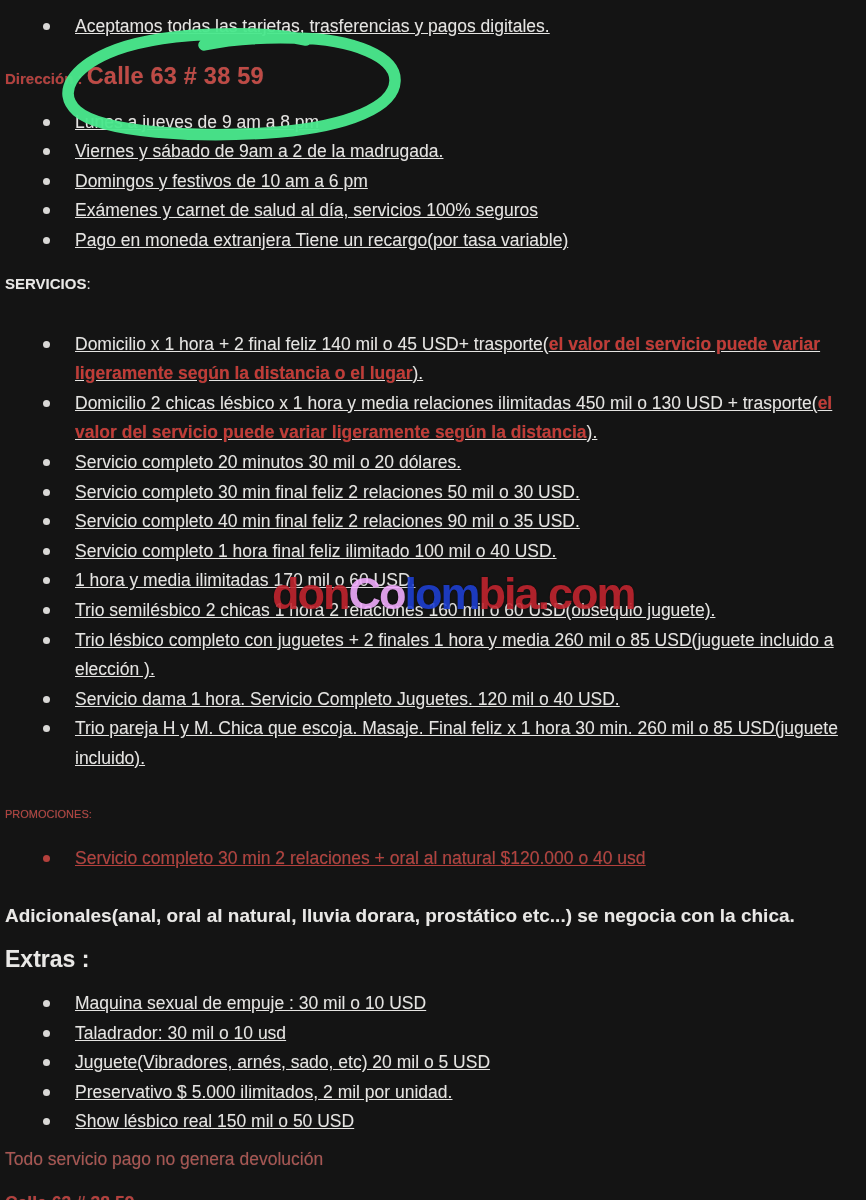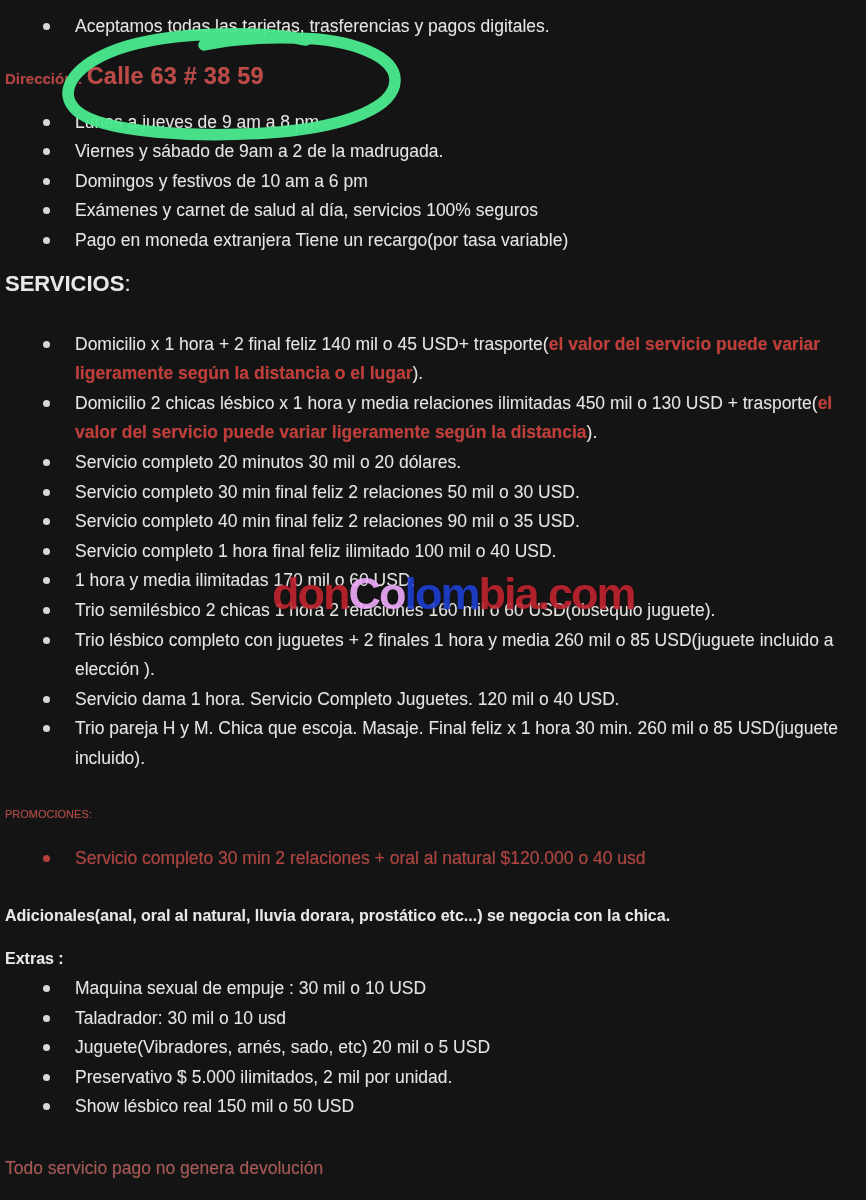--- a/index.html
+++ b/index.html
@@ -17,61 +17,62 @@
     box-sizing:border-box;
     text-shadow:0 0 1px rgba(220,220,218,0.25);
   }
   ul{list-style:none;margin:0;padding:0;}
   li.b{
     position:relative;
     padding-left:70px;
     width:790px;
     font-size:17.5px;
     line-height:29.6px;
+    text-decoration:underline;
   }
   li.b::before{
     content:"";
     position:absolute;left:38px;top:11px;
     width:7px;height:7px;border-radius:50%;
     background:#d9d8d6;
   }
   .direccion{
     margin-top:16px;
     display:flex;align-items:baseline;
     line-height:36px;height:36px;
   }
   .dir-label{font-size:15px;font-weight:bold;color:#b5403d;}
   .dir-sep{font-size:15px;font-weight:bold;color:#b5403d;white-space:pre;}
   .dir-address{font-size:23.5px;font-weight:bold;color:#bf4a45;letter-spacing:0.2px;}
   .schedule{margin-top:14px;}
   .h-white{
     margin-top:18px;
-    font-size:22px;line-height:20px;font-weight:bold;color:#e9e8e6;
+    font-size:15px;line-height:20px;font-weight:bold;color:#e9e8e6;
   }
   .h-white .colon{font-weight:normal;}
   .servicios-list{margin-top:36px;}
   .r{color:#c23b36;font-weight:bold;}
   .h-promo{
     margin-top:32px;
     font-size:11px;line-height:19px;color:#b5433f;font-weight:normal;
   }
   .promo-list{margin-top:20px;}
   .promo-list li.b{color:#b4403c;}
   .promo-list li.b::before{background:#b4403c;}
   .adicionales{
     margin-top:32px;
-    font-size:16px;line-height:20px;font-weight:bold;color:#e9e8e6;
+    font-size:19px;line-height:20px;font-weight:bold;color:#e9e8e6;
   }
   .h-extras{
     margin-top:23px;
-    font-size:16px;line-height:20px;font-weight:bold;color:#e9e8e6;
+    font-size:23px;line-height:20px;font-weight:bold;color:#e9e8e6;
   }
-  .extras-list{margin-top:5px;}
+  .extras-list{margin-top:20px;}
   .footer-note{
-    margin-top:36px;
+    margin-top:12px;
     font-size:17.5px;line-height:20px;color:#a95551;
   }
   .footer-address{
     margin-top:24px;
     font-size:17.5px;line-height:20px;font-weight:bold;color:#b5403d;
   }
   .circle-svg{
     position:absolute;left:44px;top:26px;
     z-index:6;pointer-events:none;
   }

